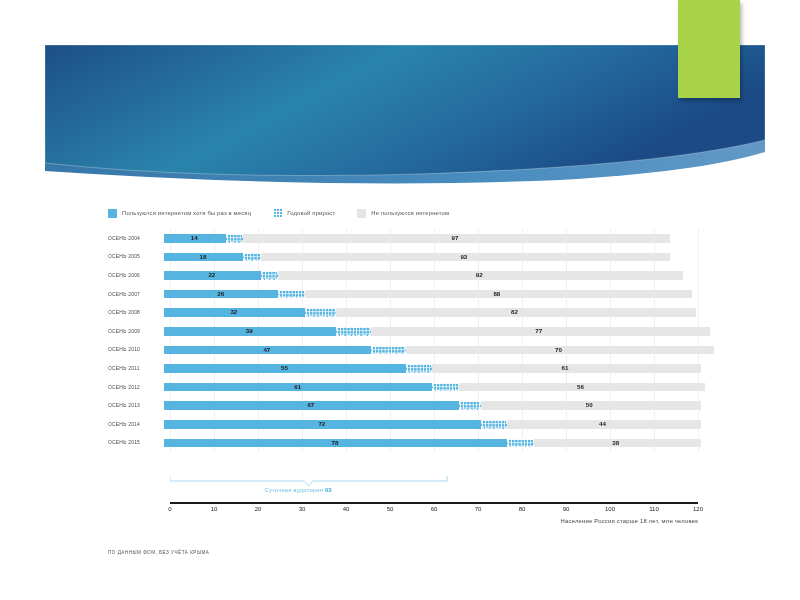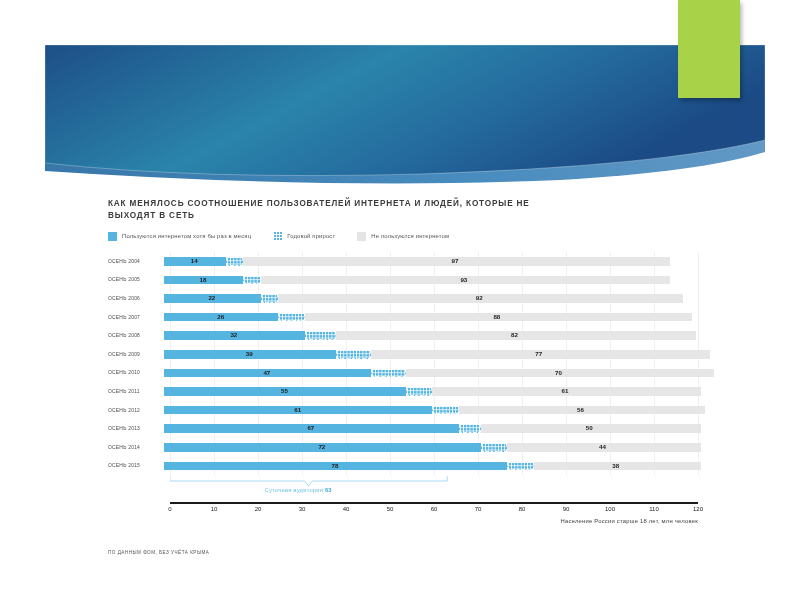--- a/index.html
+++ b/index.html
@@ -109,21 +109,20 @@
       </defs>
       <path d="M45,45 L765,45 L765,152 Q700,172 560,180 Q330,190 45,171 Z" fill="url(#bgrad2)" opacity="0.95"></path>
       <path d="M45,45 L765,45 L765,140 Q660,166 420,174 Q200,180 45,163 Z" fill="url(#bgrad)"></path>
       <path d="M45,45 L765,45 L765,140 Q660,166 420,174 Q200,180 45,163 Z" fill="none" stroke="#ffffff" stroke-opacity="0.28" stroke-width="1"></path>
     </svg>
     <div class="green-tab"></div>
   </div>
 
   <div class="chart">
 
-    <div class="chart-title">КАК МЕНЯЛОСЬ СООТНОШЕНИЕ ПОЛЬЗОВАТЕЛЕЙ ИНТЕРНЕТА И ЛЮДЕЙ, КОТОРЫЕ НЕ ВЫХОДЯТ В СЕТЬ</div>
 
     <div class="legend">
       <div class="legend-item">
         <span class="legend-swatch sw-users"></span>
         <span class="legend-label">Пользуются интернетом хотя бы раз в месяц</span>
       </div>
       <div class="legend-item">
         <span class="legend-swatch sw-growth"></span>
         <span class="legend-label">Годовой прирост</span>
       </div>

